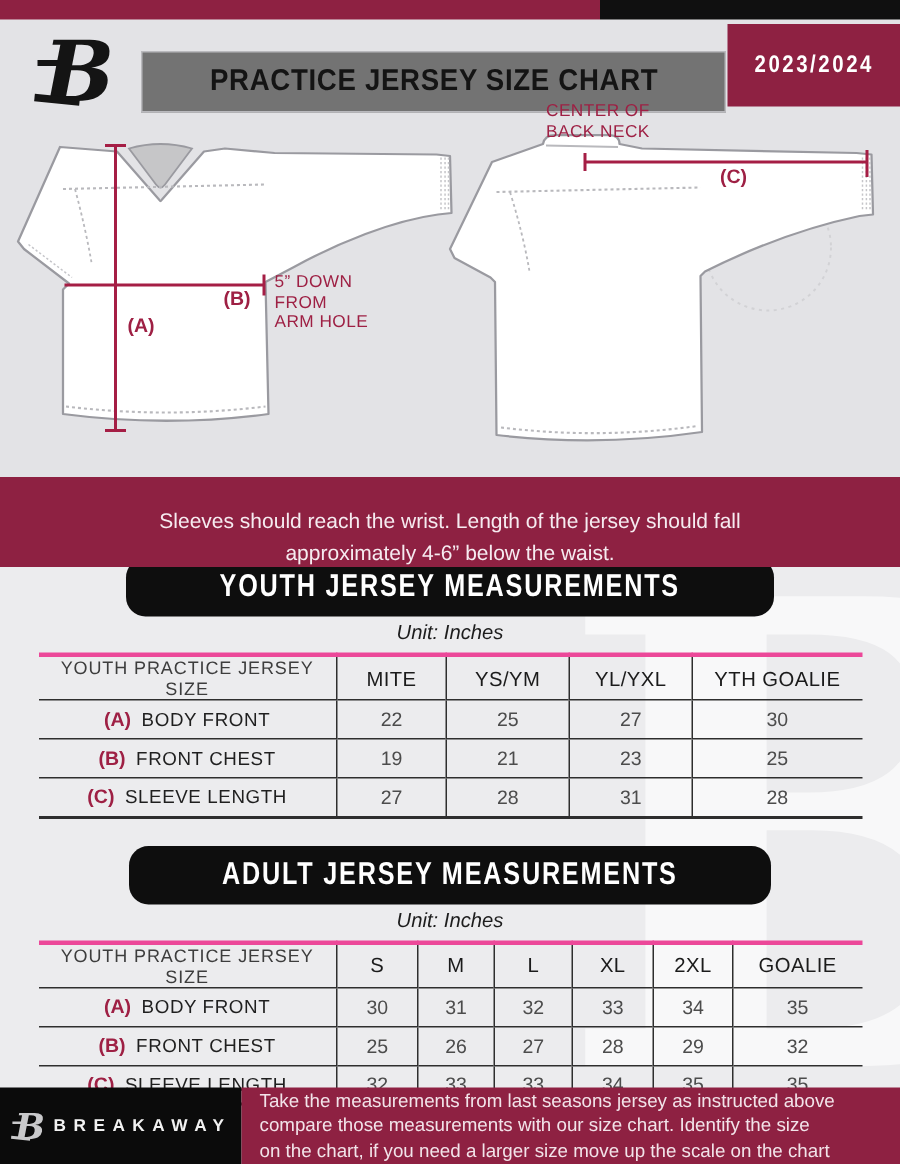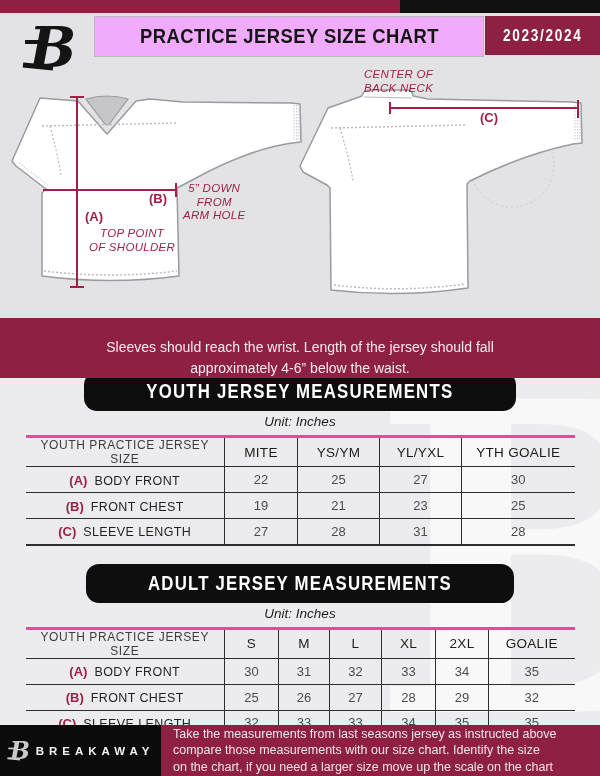--- a/index.html
+++ b/index.html
@@ -7,33 +7,33 @@
   .page{position:relative;width:600px;height:776px;margin:0 auto;background:#ECECEE;overflow:hidden;}
 
   
   .topbar{position:absolute;top:0;left:0;width:600px;height:13px;display:flex;z-index:3;}
   .topbar .maroon{width:400px;height:13px;background:#8E2142;}
   .topbar .black{flex:1;height:13px;background:#101010;}
 
   
   .hero{position:absolute;top:13px;left:0;width:600px;height:305px;background:#E3E3E6;z-index:2;}
   .brand-logo{position:absolute;left:22px;top:2px;width:52px;height:66px;}
-  .title-box{position:absolute;left:94px;top:3px;width:390px;height:41px;background:#f0abfc;
+  .title-box{position:absolute;left:94px;top:21px;width:390px;height:41px;background:#737373;
              border:1px solid #b9b9bd;box-sizing:border-box;display:flex;align-items:center;justify-content:center;}
   .title-box span{font-size:20px;font-weight:bold;color:#141414;letter-spacing:.5px;
                   display:inline-block;transform:scaleX(.92);white-space:nowrap;}
-  .season-box{position:absolute;left:485px;top:3px;width:115px;height:39px;background:#8E2142;
+  .season-box{position:absolute;left:485px;top:3px;width:115px;height:55px;background:#8E2142;
               display:flex;align-items:center;justify-content:center;}
   .season-box span{font-size:16px;font-weight:bold;color:#fff;letter-spacing:2px;
                    display:inline-block;transform:scaleX(.85);white-space:nowrap;}
   .diagram{position:absolute;left:0;top:49px;}
 
   .anno{position:absolute;color:#9E2044;z-index:4;}
   .anno.key{font-weight:bold;font-size:13px;}
-  .anno.note{font-style:italic;font-size:11.5px;line-height:13.5px;letter-spacing:.3px;font-weight:500;text-align:center;}
+  .anno.note{font-size:11.5px;line-height:13.5px;letter-spacing:.3px;font-weight:500;}
   .preline{white-space:pre-line;}
 
   
   .notice{position:absolute;top:318px;left:0;width:600px;height:60px;background:#8E2142;z-index:2;
           display:flex;align-items:flex-end;justify-content:center;}
   .notice span{color:#F6EBF0;font-size:14px;line-height:1.45;text-align:center;}
 
   
   .tables-wrap{position:absolute;top:366px;left:0;width:600px;height:359px;text-align:center;}
   .watermark{position:absolute;left:370px;top:-20px;font-family:"DejaVu Serif",serif;font-weight:bold;
@@ -123,22 +123,20 @@
         <path d="M390,46 L578,46"></path>
         <path d="M390,40 L390,52 M578,38 L578,56"></path>
       </g>
     </svg>
 
     <div class="anno key" style="left:149px;top:178px;">(B)</div>
     <div class="anno note preline" style="left:183px;top:169px;">5” DOWN
 FROM
 ARM HOLE</div>
     <div class="anno key" style="left:85px;top:196px;">(A)</div>
-    <div class="anno note preline" style="left:89px;top:214px;">TOP POINT
-OF SHOULDER</div>
     <div class="anno note preline" style="left:364px;top:55px;">CENTER OF
 BACK NECK</div>
     <div class="anno key" style="left:480px;top:97px;">(C)</div>
   </div>
 
   <div class="notice">
     <span class="preline">Sleeves should reach the wrist. Length of the jersey should fall
 approximately 4-6” below the waist.</span>
   </div>
 

